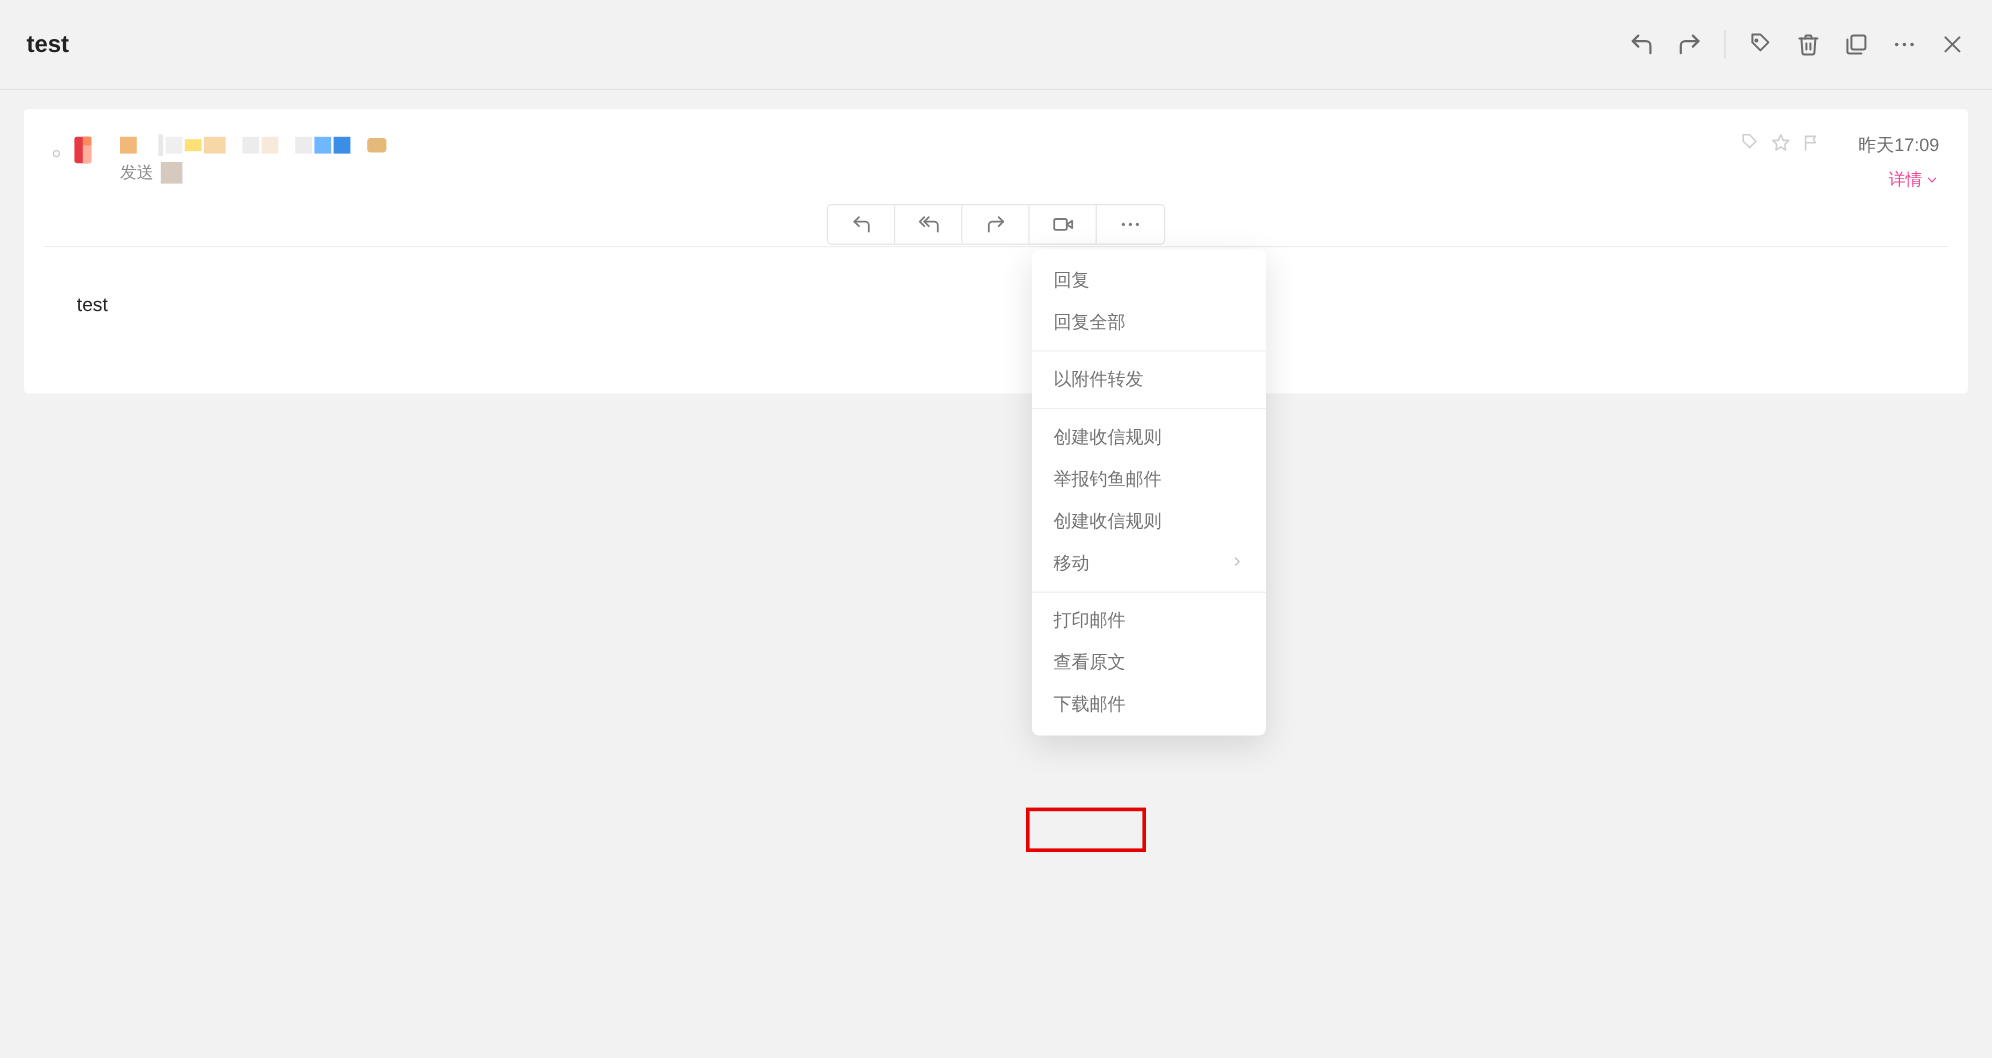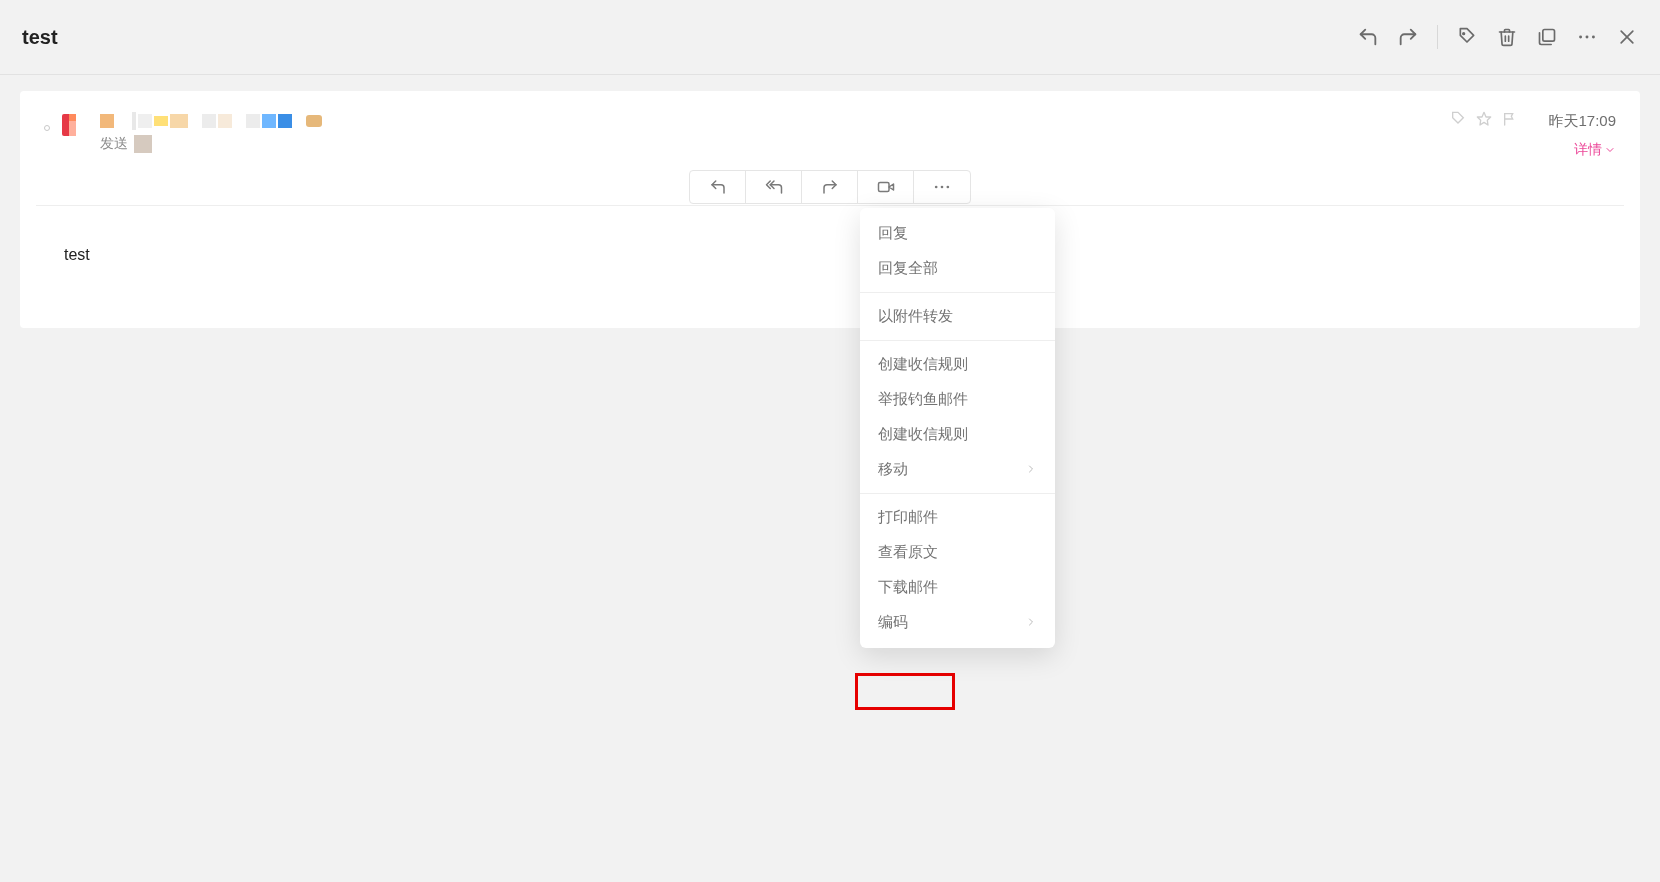--- a/index.html
+++ b/index.html
@@ -347,22 +347,14 @@
   <div class="dd-sep"></div>
   <div class="dd-item">
       <span>打印邮件</span>
     </div>
   <div class="dd-item">
       <span>查看原文</span>
     </div>
   <div class="dd-item" id="dd-download">
       <span>下载邮件</span>
     </div>
-  <div class="dd-item">
-    <span>编码</span>
-    <span class="dd-arrow">
-      <svg width="12" height="12" viewBox="0 0 24 24" fill="none" stroke="currentColor" stroke-width="2" stroke-linecap="round">
-          <polyline points="9 6 15 12 9 18"></polyline>
-        </svg>
-    </span>
-  </div>
 </div>
 <div class="dd-highlight" id="highlight-box" style="left: 855px; top: 673px; width: 100px; height: 37px;"></div>
 
 </body></html>

